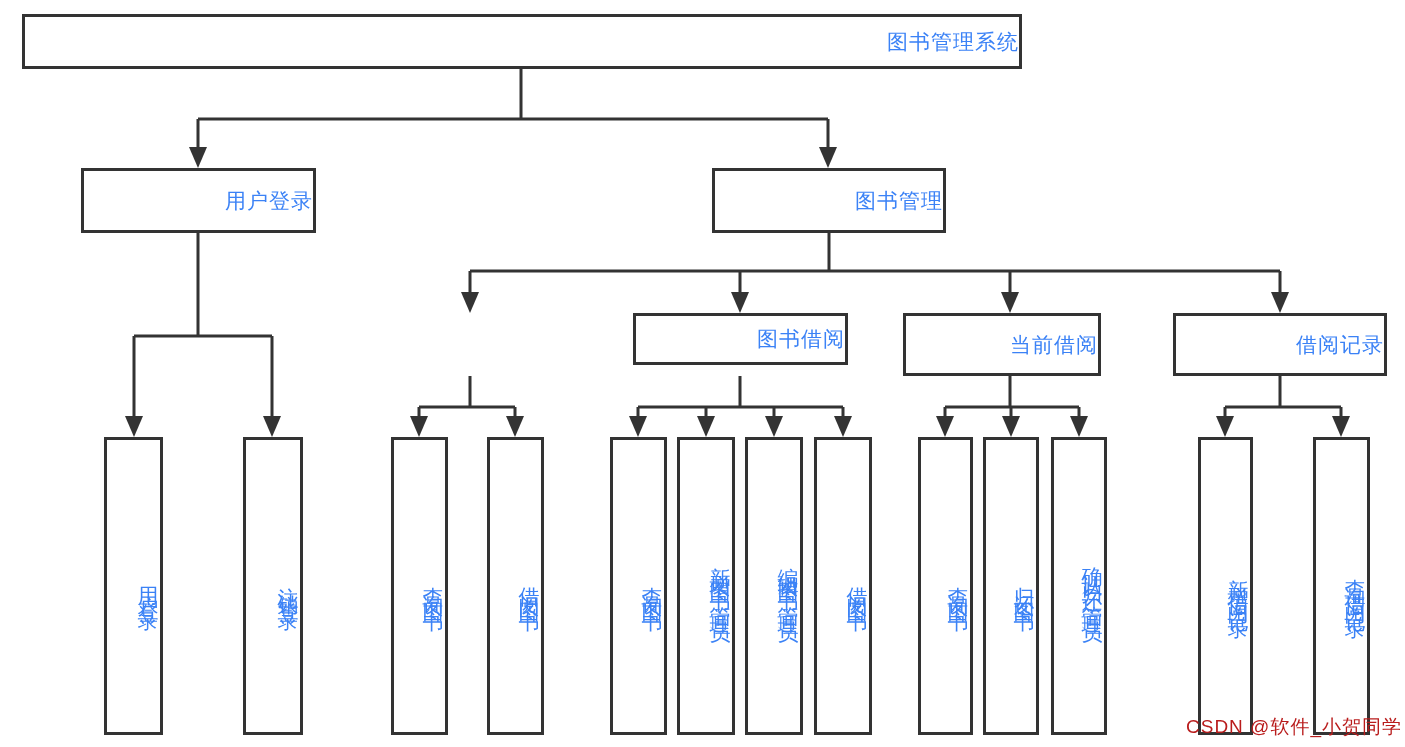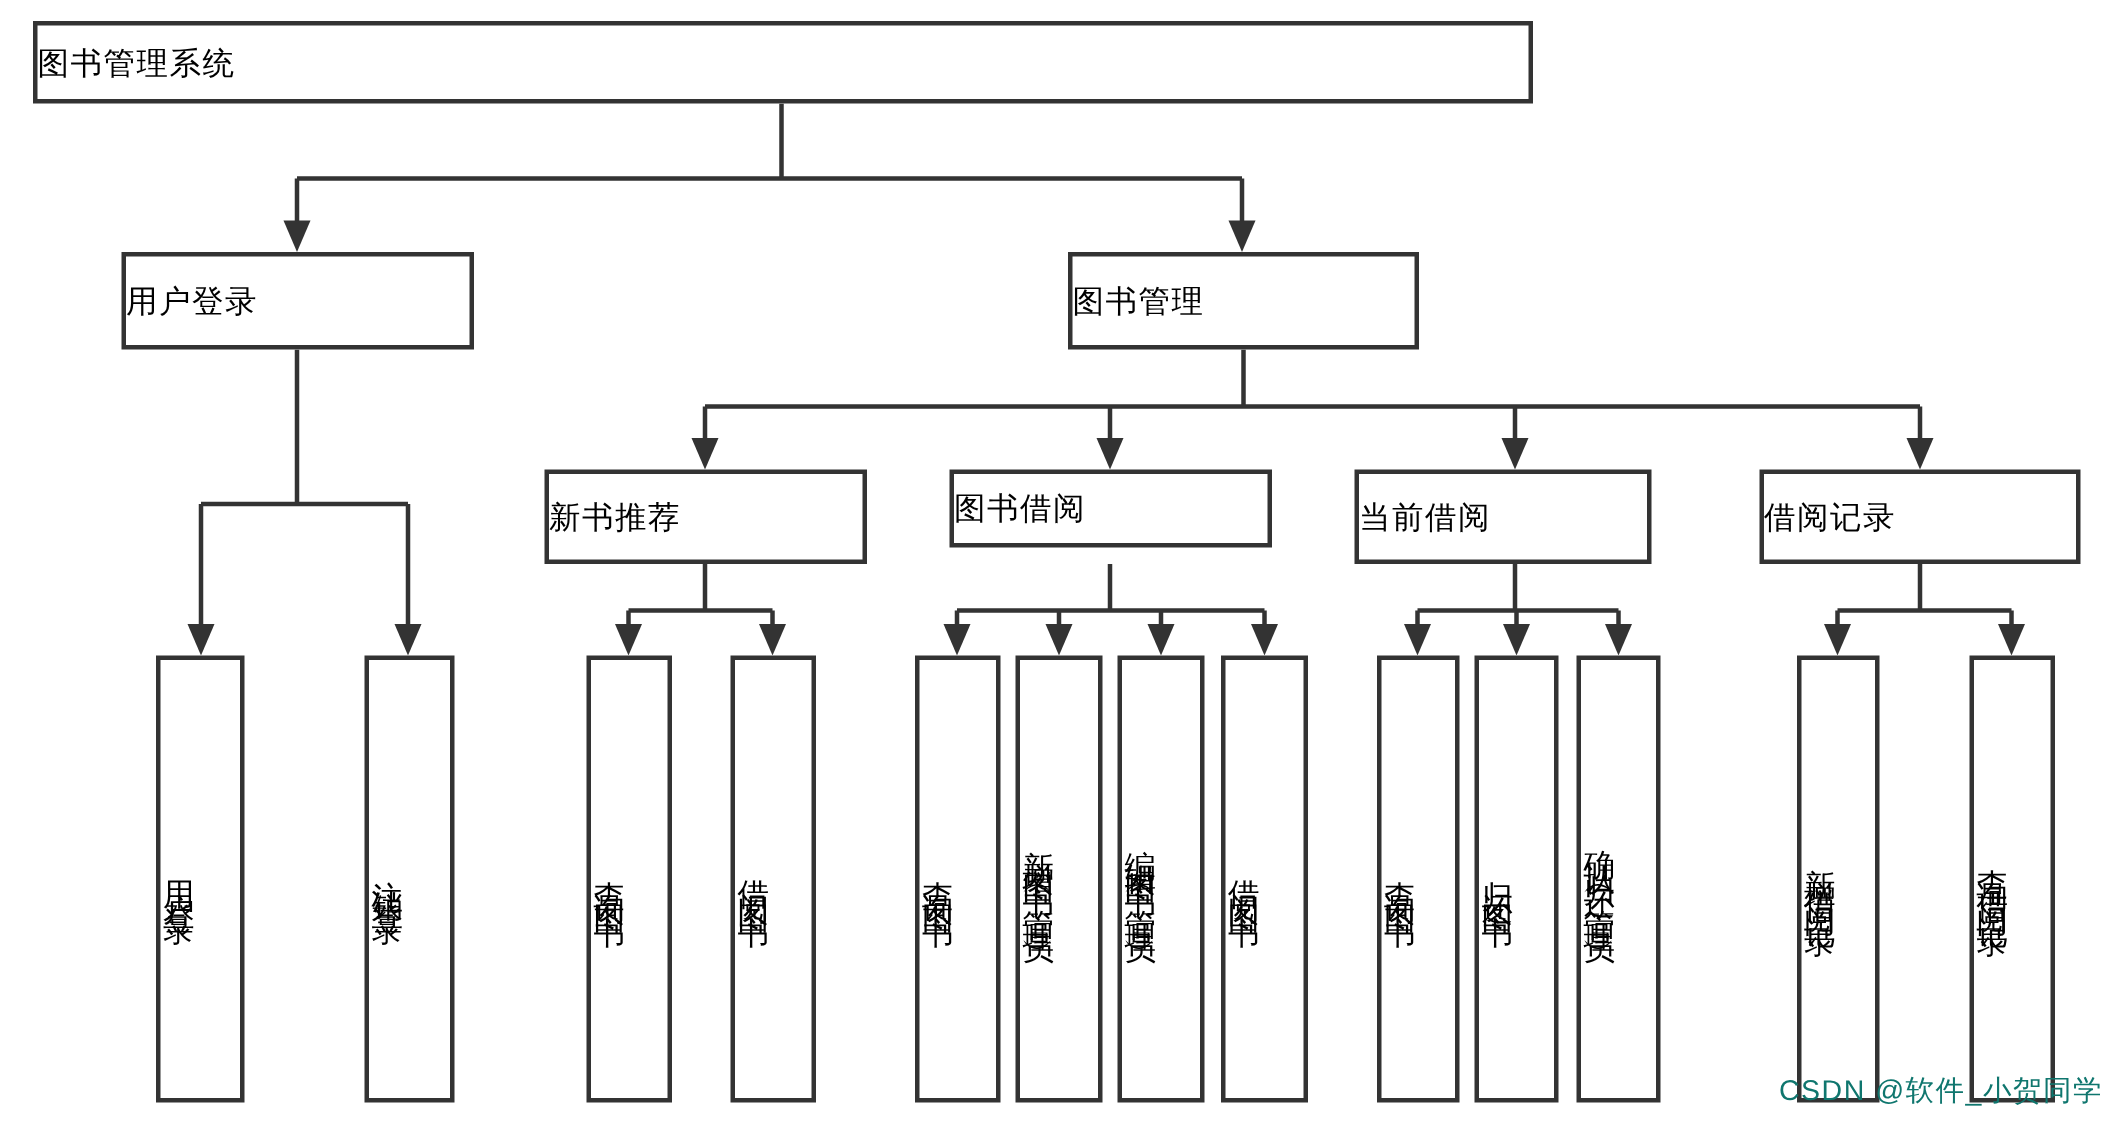--- a/index.html
+++ b/index.html
@@ -17,40 +17,40 @@
     left: 0; top: 0;
     width: 1405px; height: 747px;
   }
   .node {
     position: absolute;
     box-sizing: border-box;
     background: #ffffff;
     border: 3px solid #333333;
     display: flex;
     align-items: center;
-    justify-content: flex-start;
+    justify-content: flex-end;
     font-size: 21px;
     letter-spacing: 1px;
-    color: #000000;
+    color: #3b82f6;
     text-align: center;
   }
   .leaf span {
     writing-mode: vertical-rl;
     text-orientation: mixed;
     letter-spacing: 8px;
     line-height: 1.1;
     white-space: nowrap;
   }
   .watermark {
     position: absolute;
     left: 1186px;
     top: 714px;
     font-size: 19px;
     letter-spacing: 1px;
-    color: #0f766e;
+    color: #b91c1c;
     white-space: nowrap;
   }
 
   
   #n-root           { left: 22px;   top: 14px;  width: 1000px; height: 55px; }
   #n-user-login     { left: 81px;   top: 168px; width: 235px;  height: 65px; }
   #n-book-mgmt      { left: 712px;  top: 168px; width: 234px;  height: 65px; }
   #n-new-book-rec   { left: 363px;  top: 313px; width: 215px;  height: 63px; }
   #n-book-borrow    { left: 633px;  top: 313px; width: 215px;  height: 52px; }
   #n-current-borrow { left: 903px;  top: 313px; width: 198px;  height: 63px; }
@@ -113,23 +113,20 @@
     <span>图书管理系统</span>
   </div>
 
   <div class="node" id="n-user-login">
     <span>用户登录</span>
   </div>
   <div class="node" id="n-book-mgmt">
     <span>图书管理</span>
   </div>
 
-  <div class="node" id="n-new-book-rec">
-    <span>新书推荐</span>
-  </div>
   <div class="node" id="n-book-borrow">
     <span>图书借阅</span>
   </div>
   <div class="node" id="n-current-borrow">
     <span>当前借阅</span>
   </div>
   <div class="node" id="n-borrow-record">
     <span>借阅记录</span>
   </div>
 

